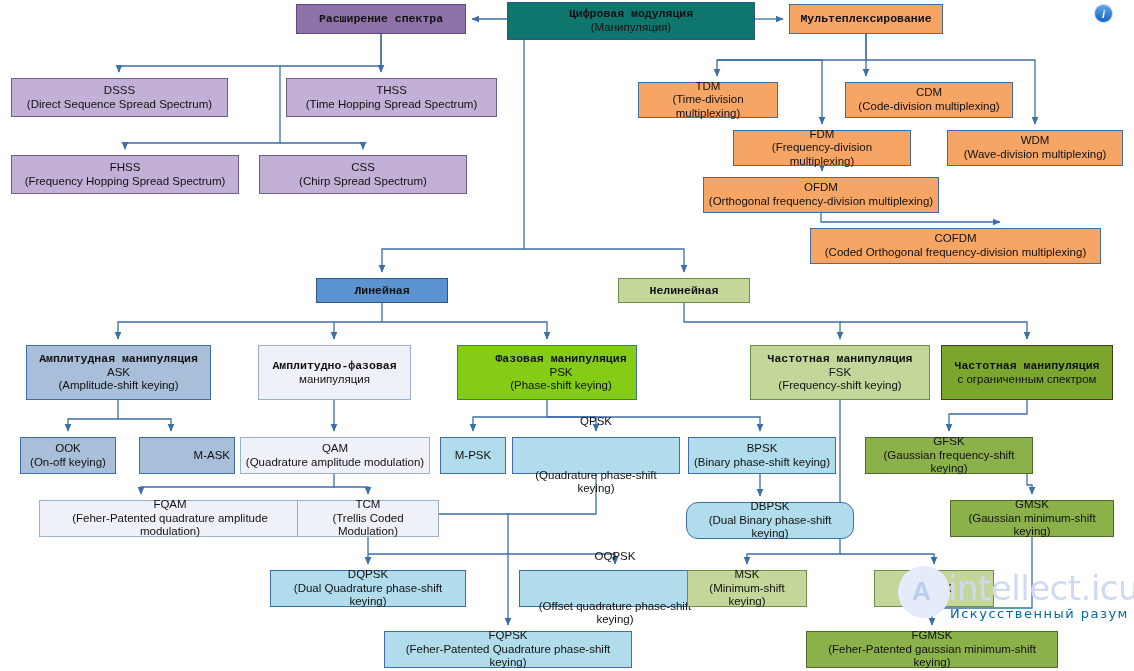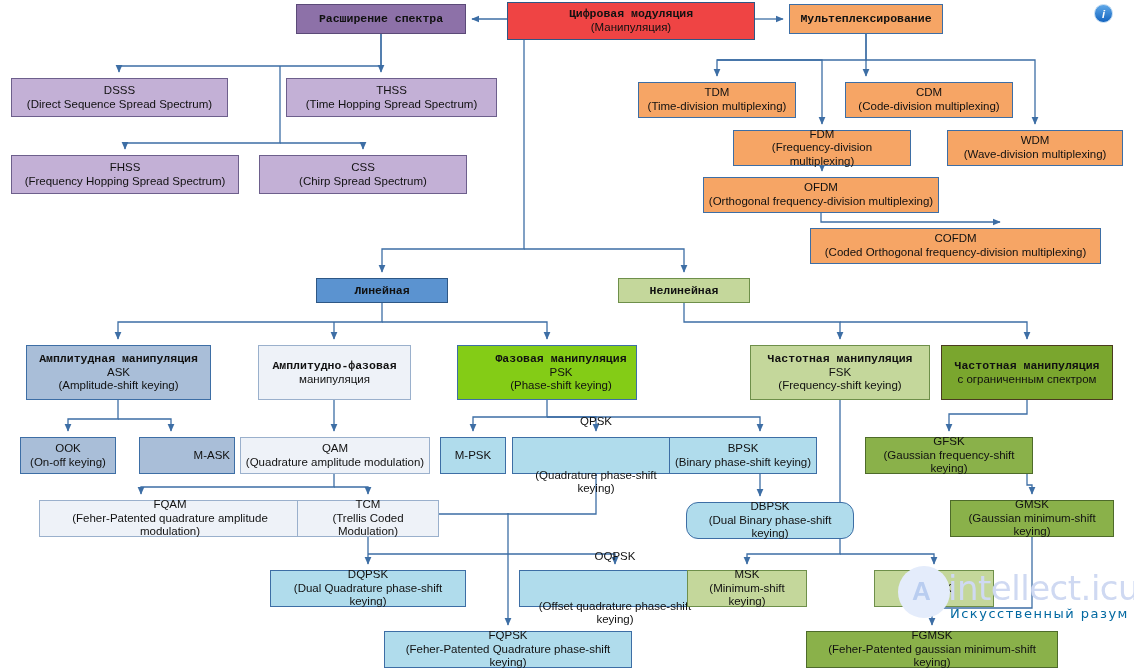--- a/index.html
+++ b/index.html
@@ -7,21 +7,21 @@
   #canvas{position:relative;width:1134px;height:671px;overflow:hidden;background:#fff;}
   svg.links{position:absolute;left:0;top:0;width:1134px;height:671px;pointer-events:none;}
   .node{position:absolute;box-sizing:border-box;border:1px solid #3d6ea5;display:flex;
         flex-direction:column;align-items:center;justify-content:center;text-align:center;
         line-height:1.18;color:#111;padding:2px 4px;}
   .node .l1{font-size:11.5px;}
   .node .l2{font-size:11.5px;}
   .node .l3{font-size:11.5px;}
   .node.bold .l1{font-weight:bold;font-family:Liberation Mono, monospace;}
   
-  .c-root{background:#ef4444;border-color:#2e5785;text-align:center;}
+  .c-root{background:#0f766e;border-color:#2e5785;text-align:center;}
   .c-purple-dark{background:#8d71a8;border-color:#5b4a78;}
   .c-purple{background:#c3b0d6;border-color:#6d5f8c;}
   .c-orange{background:#f6a565;border-color:#3d6ea5;}
   .c-blue-mid{background:#5b93d0;border-color:#2e5785;}
   .c-blue-steel{background:#a9bed8;border-color:#3d6ea5;}
   .c-blue-light{background:#84cc16;border-color:#3d6ea5;padding-left:32px;}
   .c-blue-lighter{background:#b0dcec;border-color:#3d6ea5;}
   .c-white{background:#eef2f8;border-color:#9ab0cc;}
   .c-green-light{background:#c4d79b;border-color:#6e8f4a;}
   .c-green{background:#8ab14a;border-color:#4e6b2a;}
@@ -132,21 +132,21 @@
         <div class="l1">FHSS</div>
         <div class="l2">(Frequency Hopping Spread Spectrum)</div>
       </div>
       <div class="node c-purple" style="left: 259px; top: 155px; width: 208px; height: 39px;">
         <div class="l1">CSS</div>
         <div class="l2">(Chirp Spread Spectrum)</div>
       </div>
       <div class="node c-orange bold" style="left: 789px; top: 4px; width: 154px; height: 30px;">
         <div class="l1">Мультеплексирование</div>
       </div>
-      <div class="node c-orange" style="left: 638px; top: 82px; width: 158px; height: 36px;">
+      <div class="node c-orange" style="left: 638px; top: 82px; width: 140px; height: 36px;">
         <div class="l1">TDM</div>
         <div class="l2">(Time-division multiplexing)</div>
       </div>
       <div class="node c-orange" style="left: 845px; top: 82px; width: 168px; height: 36px;">
         <div class="l1">CDM</div>
         <div class="l2">(Code-division multiplexing)</div>
       </div>
       <div class="node c-orange" style="left: 733px; top: 130px; width: 178px; height: 36px;">
         <div class="l1">FDM</div>
         <div class="l2">(Frequency-division multiplexing)</div>
@@ -203,21 +203,21 @@
         <div class="l1">QAM</div>
         <div class="l2">(Quadrature amplitude modulation)</div>
       </div>
       <div class="node c-blue-lighter" style="left: 440px; top: 437px; width: 66px; height: 37px;">
         <div class="l1">M-PSK</div>
       </div>
       <div class="node c-blue-lighter" style="left: 512px; top: 437px; width: 168px; height: 37px; gap: 40px;">
         <div class="l1">QPSK</div>
         <div class="l2">(Quadrature phase-shift keying)</div>
       </div>
-      <div class="node c-blue-lighter" style="left: 669px; top: 437px; width: 148px; height: 37px;">
+      <div class="node c-blue-lighter" style="left: 688px; top: 437px; width: 148px; height: 37px;">
         <div class="l1">BPSK</div>
         <div class="l2">(Binary phase-shift keying)</div>
       </div>
       <div class="node c-green" style="left: 865px; top: 437px; width: 168px; height: 37px;">
         <div class="l1">GFSK</div>
         <div class="l2">(Gaussian frequency-shift keying)</div>
       </div>
       <div class="node c-white" style="left: 11px; top: 500px; width: 262px; height: 37px; margin-left: 28px;">
         <div class="l1">FQAM</div>
         <div class="l2">(Feher-Patented quadrature amplitude modulation)</div>

